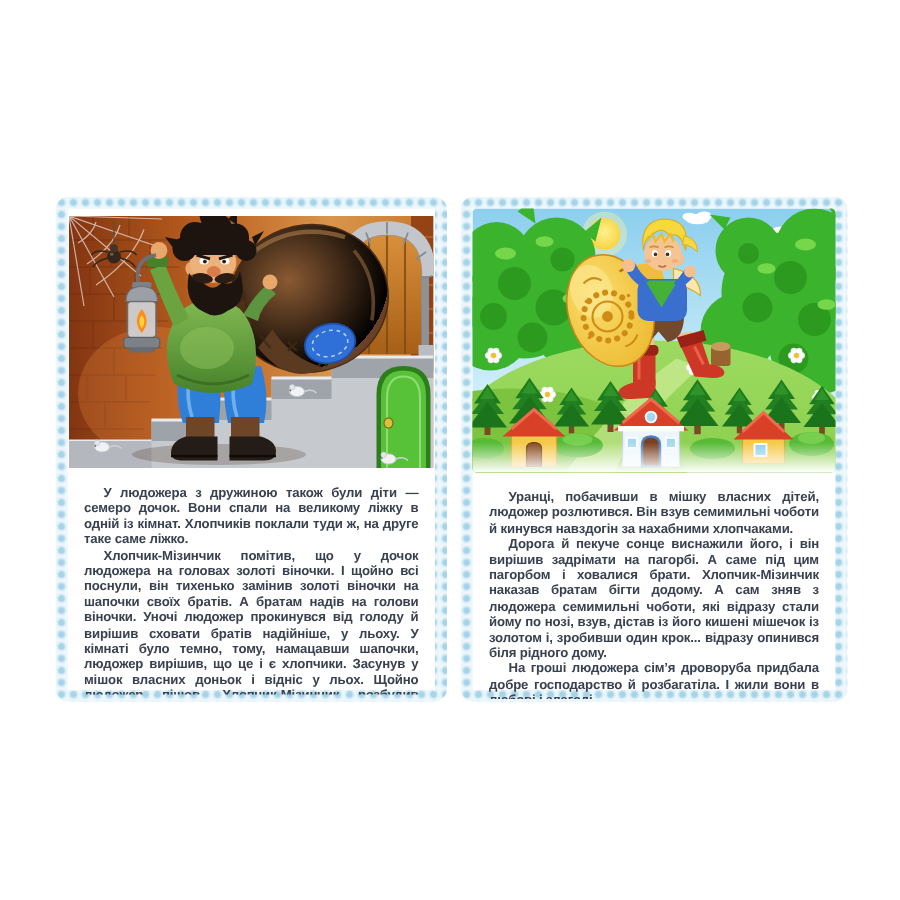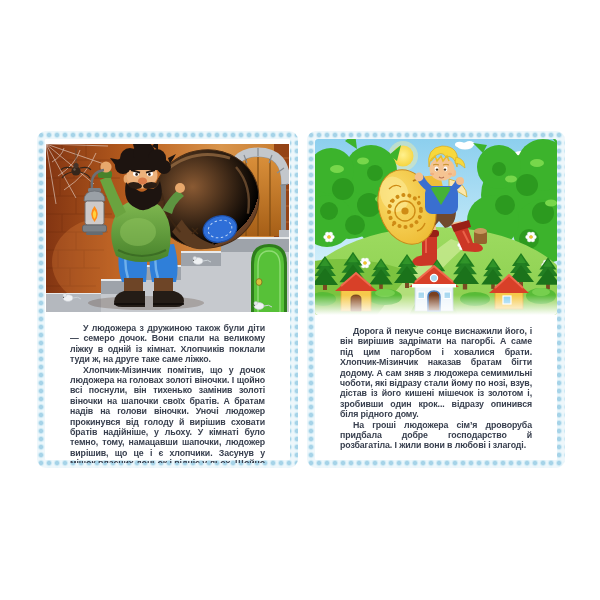--- a/index.html
+++ b/index.html
@@ -17,21 +17,21 @@
       linear-gradient(#ffffff,#ffffff) padding-box,
       radial-gradient(circle at 4px 4px,#a6d3e8 1.7px,#cde9f4 2.5px,#e4f3fa 3.2px,rgba(228,243,250,0) 4px) border-box 0 0 / 8px 8px,
       linear-gradient(#eef7fb,#eef7fb) border-box;
   }
   .page-left{width:261px;}
   .page-right{width:258px;}
   .illus{display:block;}
   .illus-left{margin:5px auto 0;}
   .illus-right{margin:0;border-radius:3px;}
   .text{
-    margin-top:11px;padding:0 25px;height:140px;overflow:hidden;
+    margin-top:11px;padding:0 11px;height:140px;overflow:hidden;
     color:#39404f;font-size:8.8px;line-height:10.4px;letter-spacing:-0.1px;
     text-align:justify;font-weight:600;
   }
   .text p{margin:0;text-indent:13px;}
 </style>
 </head>
 <body>
 
 <div class="spread">
 
@@ -447,18 +447,19 @@
         <rect x="180" y="152" width="28" height="18" fill="#f6c94b" stroke="#d9a32a" stroke-width="0.8"></rect>
         <path d="M174,154 L194,136 L214,154 Z" fill="#d84028"></path>
         <path d="M180,149 L194,136 L208,149" fill="none" stroke="#f06a4e" stroke-width="2"></path>
         <rect x="188" y="157" width="8" height="8" fill="#8ad0f0" stroke="#ffffff" stroke-width="1.2"></rect>
       </g>
 
       <rect x="0" y="156" width="242" height="20" fill="url(#fadeW)"></rect>
     </svg>
 
     <div class="text">
+      <p>Уранці, побачивши в мішку власних дітей, людожер розлютився. Він взув семимильні чоботи й кинувся навздогін за нахабними хлопчаками.</p>
       <p>Дорога й пекуче сонце виснажили його, і він вирішив задрімати на пагорбі. А саме під цим пагорбом і ховалися брати. Хлопчик-Мізинчик наказав братам бігти додому. А сам зняв з людожера семимильні чоботи, які відразу стали йому по нозі, взув, дістав із його кишені мішечок із золотом і, зробивши один крок... відразу опинився біля рідного дому.</p>
       <p>На гроші людожера сім’я дроворуба придбала добре господарство й розбагатіла. І жили вони в любові і злагоді.</p>
     </div>
   </div>
 
 </div>
 
 </body></html>

